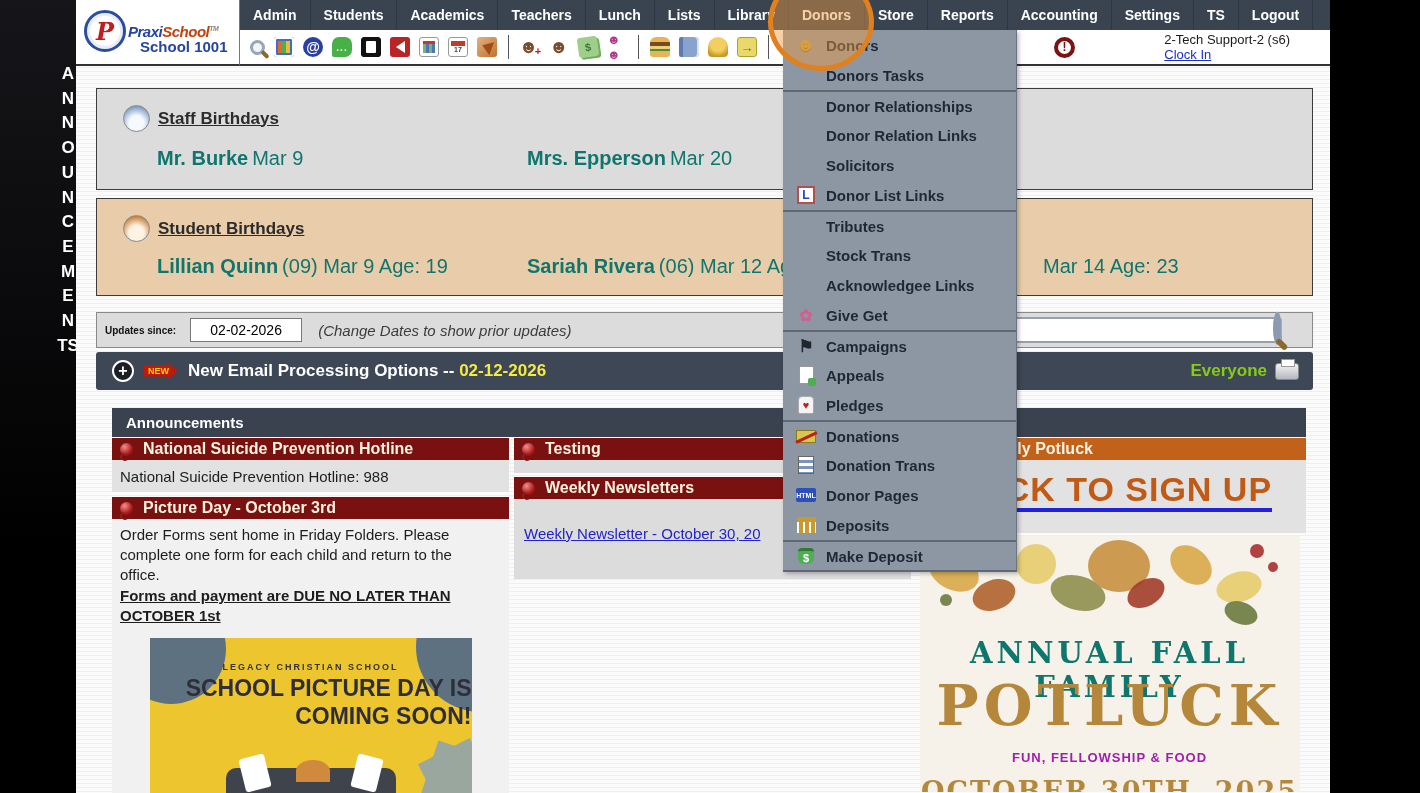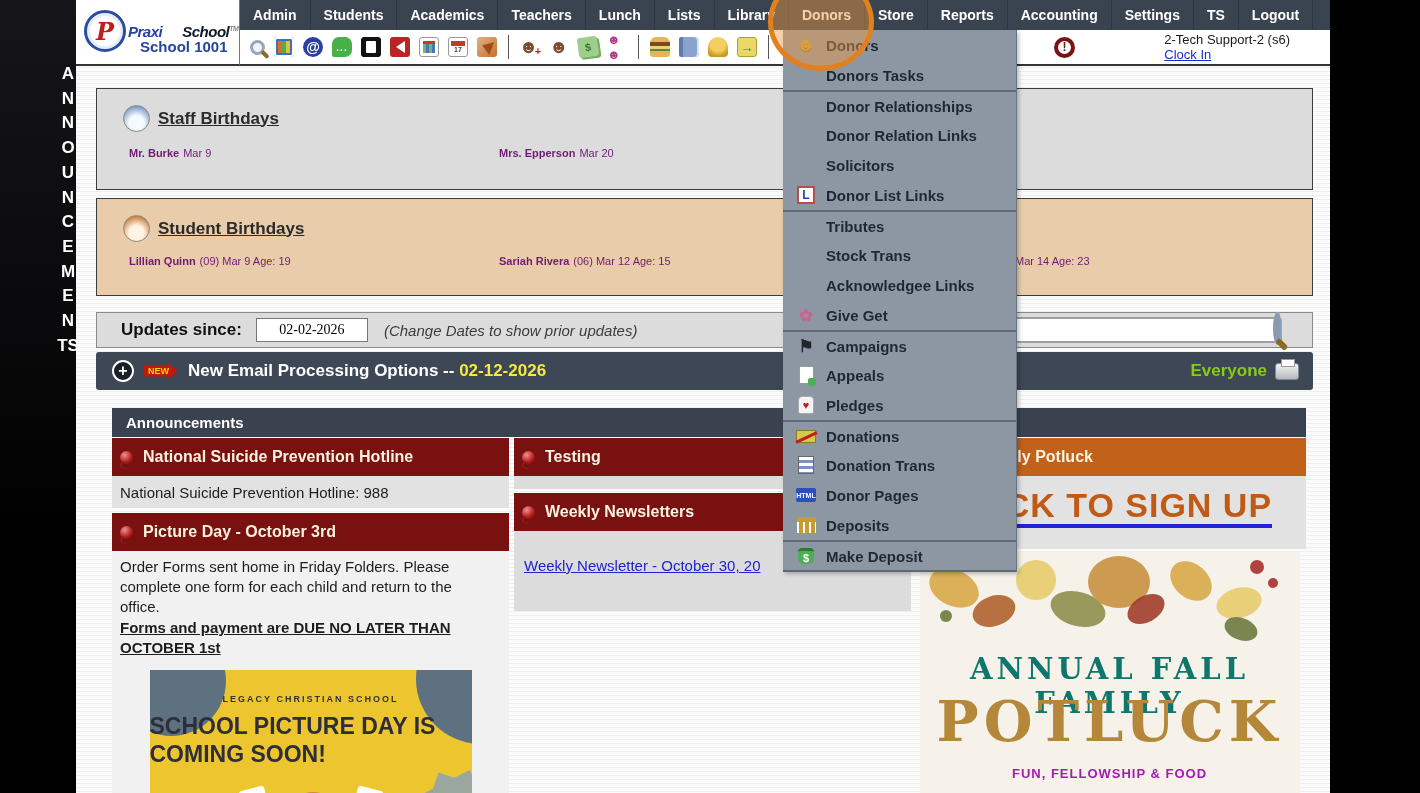--- a/index.html
+++ b/index.html
@@ -18,21 +18,21 @@
          background:repeating-linear-gradient(180deg,#fbfbfb 0 3px,#efefef 3px 4px); }
 
   
   #logo { position:absolute; left:0; top:0; width:164px; height:66px; background:#fff;
           border-right:1px solid #777; border-bottom:2px solid #333; }
   .logoline { position:absolute; left:8px; top:10px; display:flex; align-items:center; }
   .logocircle { width:42px; height:42px; border-radius:50%; border:3px solid #2b4da0; background:#fff;
           display:flex; align-items:center; justify-content:center; box-shadow:inset 0 0 0 3px #e8ecf6; }
   .logocircle b { color:#c01d1d; font-family:"DejaVu Serif",serif; font-size:24px; font-style:italic; }
   .brand { font-style:italic; font-weight:bold; font-size:15px; letter-spacing:-0.5px; margin-left:2px; }
-  .brand .b1 { color:#24469c; } .brand .b2 { color:#0f172a;padding-left:20px; }
+  .brand .b1 { color:#24469c; } .brand .b2 { color:#c2410c; }
   .brand sup { font-size:7px; color:#888; }
   .schoolname { position:absolute; left:64px; top:38px; color:#24469c; font-weight:bold; font-size:15px; }
 
   #navbar { position:absolute; left:164px; top:0; width:1090px; height:30px; background:#3a4450;
             display:flex; align-items:stretch; }
   .navitem { color:#fff; font-weight:bold; font-size:14px; padding:10px 13px; display:flex; align-items:center;
              border-right:1px solid rgba(0,0,0,0.18); cursor:pointer; }
 
   #toolbar { position:absolute; left:164px; top:30px; width:1090px; height:36px; background:#fff;
              border-bottom:2px solid #333; display:flex; align-items:center; padding-left:10px; gap:9px; }
@@ -85,29 +85,29 @@
 
   
   .bbox { position:absolute; left:20px; width:1217px; border:1px solid #3c3c3c; }
   #staffbox { top:88px; height:102px; background:#dcdcdc; }
   #studentbox { top:198px; height:98px; background:#e9cdaa; }
   .btitle { position:absolute; left:26px; top:16px; display:flex; align-items:center; gap:8px; }
   .cake { width:27px; height:27px; border-radius:50%; border:1px solid #8a8a8a; }
   .cake.staff { background:radial-gradient(circle at 50% 68%, #f6faff 35%, #7d9cc4 78%); }
   .cake.student { background:radial-gradient(circle at 50% 68%, #fff3e4 35%, #c9803e 78%); }
   .btitle .t { font-size:17px; font-weight:bold; color:#2b2b2b; text-decoration:underline; cursor:pointer; }
-  .bentry { position:absolute; font-size:11px; color:#701a75; }
+  .bentry { position:absolute; font-size:20px; color:#0f766e;margin-left:28px; }
   .bentry b { margin-right:4px; }
 
   
   #updates { position:absolute; left:20px; top:312px; width:1217px; height:36px; background:#dcdcdc;
              border:1px solid #8a8a8a; display:flex; align-items:center; }
-  #updates .lbl { font-weight:bold; font-size:17px; color:#111; margin-left:24px; }
+  #updates .lbl { font-weight:bold; font-size:10px; color:#111; margin-left:8px; }
   #updates input.date { width:112px; height:24px; margin-left:14px; border:1px solid #777; text-align:center;
-             font-size:14px; font-family:Liberation Serif, serif; background:#fff; }
+             font-size:14px; font-family:Liberation Sans, sans-serif; background:#fff; }
   #updates .hint { font-style:italic; color:#3c3c3c; font-size:15px; margin-left:16px; }
   #updates input.search { position:absolute; left:745px; width:440px; height:26px; border:2px solid #9aa0a8;
              border-radius:4px; font-size:14px; background:#fff; }
   #updates .bigmag { position:absolute; left:1176px; top:3px; transform:scale(1.45); transform-origin:top left; }
   .bigmag .mag { border-color:#8a9ab0; }
 
   
   #banner { position:absolute; left:20px; top:352px; width:1217px; height:38px; background:#3e4755;
             border-radius:3px; display:flex; align-items:center; }
   .plusbtn { width:22px; height:22px; border-radius:50%; border:2px solid #fff; background:#1b1e24;
@@ -122,21 +122,21 @@
             border-radius:3px; margin:0 14px 0 8px; position:relative; cursor:pointer; }
   .printer::before { content:""; position:absolute; left:5px; top:-5px; width:12px; height:6px; background:#fff; border:1px solid #999; }
 
   
   #annhdr { position:absolute; left:36px; top:408px; width:1194px; height:29px; background:#39424e;
             color:#fff; font-weight:bold; font-size:15px; display:flex; align-items:center; padding-left:14px; }
   .col { position:absolute; top:438px; }
   #colL { left:36px;  width:397px; }
   #colM { left:438px; width:397px; }
   #colR { left:837px; width:393px; }
-  .abar { height:38px; background:#7a1111; color:#fbf3df; font-weight:bold; font-size:16px;
+  .abar { height:22px; background:#7a1111; color:#fbf3df; font-weight:bold; font-size:16px;
           display:flex; align-items:center; gap:10px; padding-left:8px; }
   .abar.orange { background:#c2611a; }
   .pin { width:13px; height:13px; border-radius:50%;
          background:radial-gradient(circle at 35% 30%, #f09090, #b01818 60%, #6e0808); position:relative; flex:0 0 13px; }
   .pin::after { content:""; position:absolute; left:0px; bottom:-5px; width:7px; height:7px;
          border-left:2px solid #8a2020; border-bottom:1px solid #8a2020; border-radius:50%; transform:rotate(18deg); }
   .acontent { font-size:15px; color:#1d1d1d; }
   #hotlinebody { height:32px; background:#e2e2e2; display:flex; align-items:center; padding-left:8px; margin-bottom:5px; }
   #pictbody { background:#f1f1f1; padding:6px 8px 0 8px; height:360px; }
   #pictbody .txt { width:362px; line-height:20px; }
@@ -149,21 +149,21 @@
   #signup { height:73px; background:#e2e2e2; display:flex; align-items:flex-start; justify-content:center; }
   #signup .big { margin-top:10px; font-size:34px; font-weight:bold; color:#c05a14;
                  border-bottom:4px solid #2222dd; letter-spacing:1px; cursor:pointer; line-height:38px; }
 
   
   #pictposter { position:relative; width:322px; height:200px; margin:12px auto 0 auto; background:#edc52f; overflow:hidden; }
   #pictposter .blob { position:absolute; background:#5d7181; border-radius:50%; }
   #pictposter .star { position:absolute; width:58px; height:58px; background:#9aa79f; }
   #pictposter .school { position:absolute; top:24px; width:100%; text-align:center; font-size:9px;
         font-weight:bold; letter-spacing:2px; color:#333; }
-  #pictposter .head { position:absolute; top:42px; width:100%; text-align:left; font-size:23px; line-height:28px;
+  #pictposter .head { position:absolute; top:36px; width:100%; text-align:right; font-size:23px; line-height:28px;
         font-weight:bold; color:#2e2e3a; }
   #pictposter .cam { position:absolute; left:76px; top:130px; width:170px; height:70px; background:#3f434b; border-radius:10px; }
   #pictposter .flash { position:absolute; top:118px; width:26px; height:34px; background:#fff; border-radius:3px; }
   #pictposter .hair { position:absolute; left:146px; top:122px; width:34px; height:22px; border-radius:50% 50% 0 0; background:#d08a3e; }
 
   
   #potposter { position:relative; width:380px; height:256px; margin:3px auto 0 auto; background:#f6f2e9; overflow:hidden;
         font-family:"DejaVu Serif", serif; }
   .leaf { position:absolute; border-radius:50%; opacity:.9; }
   #potposter .pl1 { position:absolute; top:100px; width:100%; text-align:center; color:#0f766e;

